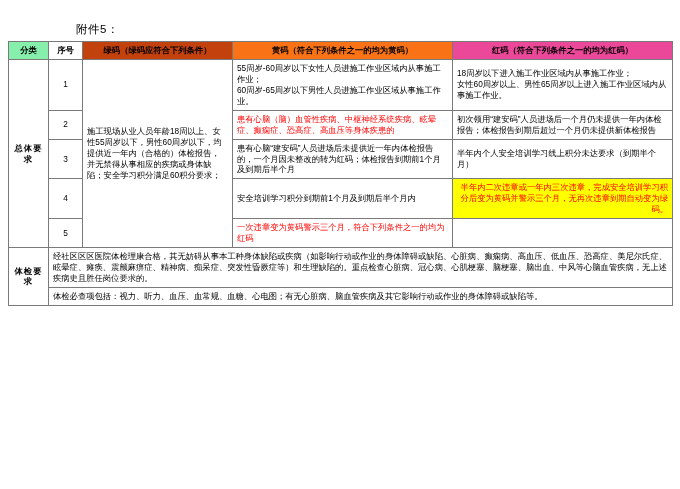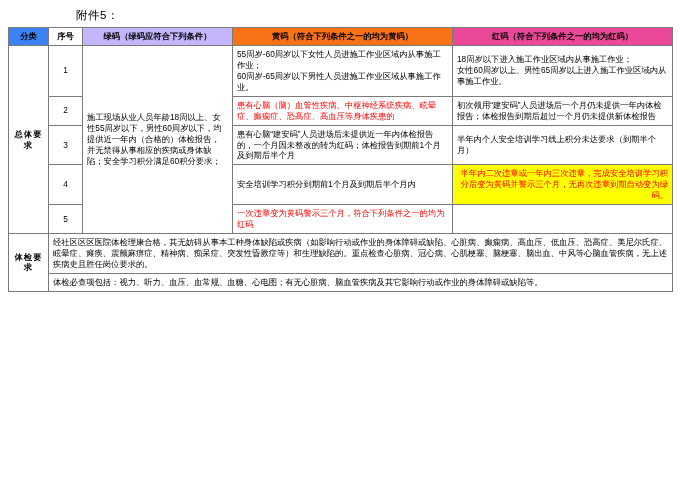--- a/index.html
+++ b/index.html
@@ -12,21 +12,21 @@
     height: 489px;
     font-family: "Liberation Sans", sans-serif;
     color: #000000;
     overflow: hidden;
   }
   .page {
     position: relative;
     width: 680px;
     height: 489px;
     box-sizing: border-box;
-    padding: 6px 8px 0 8px;
+    padding: 20px 8px 0 8px;
   }
   .doc-label {
     font-size: 11.5px;
     margin: 2px 0 4px 68px;
     letter-spacing: 0.5px;
   }
   .doc-title {
     text-align: center;
     font-weight: bold;
     font-size: 14px;
@@ -45,23 +45,23 @@
     padding: 3px 4px;
     font-size: 8.3px;
     line-height: 1.32;
   }
   .hdr td {
     text-align: center;
     font-weight: bold;
     font-size: 9.5px;
     padding: 7px 3px;
   }
-  .hdr .c-cat { background: #3b82f6; }
+  .hdr .c-cat { background: #86efac; }
   .hdr .c-seq { background: #ffffff; }
-  .hdr .c-green { background: #c4b5fd; color: #000; }
+  .hdr .c-green { background: #c2410c; color: #000; }
   .hdr .c-yellow { background: #f97316; color: #000; }
   .hdr .c-red { background: #ec4899; color: #000; }
   .cat-cell {
     text-align: center;
     font-weight: bold;
     font-size: 10.5px;
     letter-spacing: 1px;
   }
   .seq-cell {
     text-align: center;

